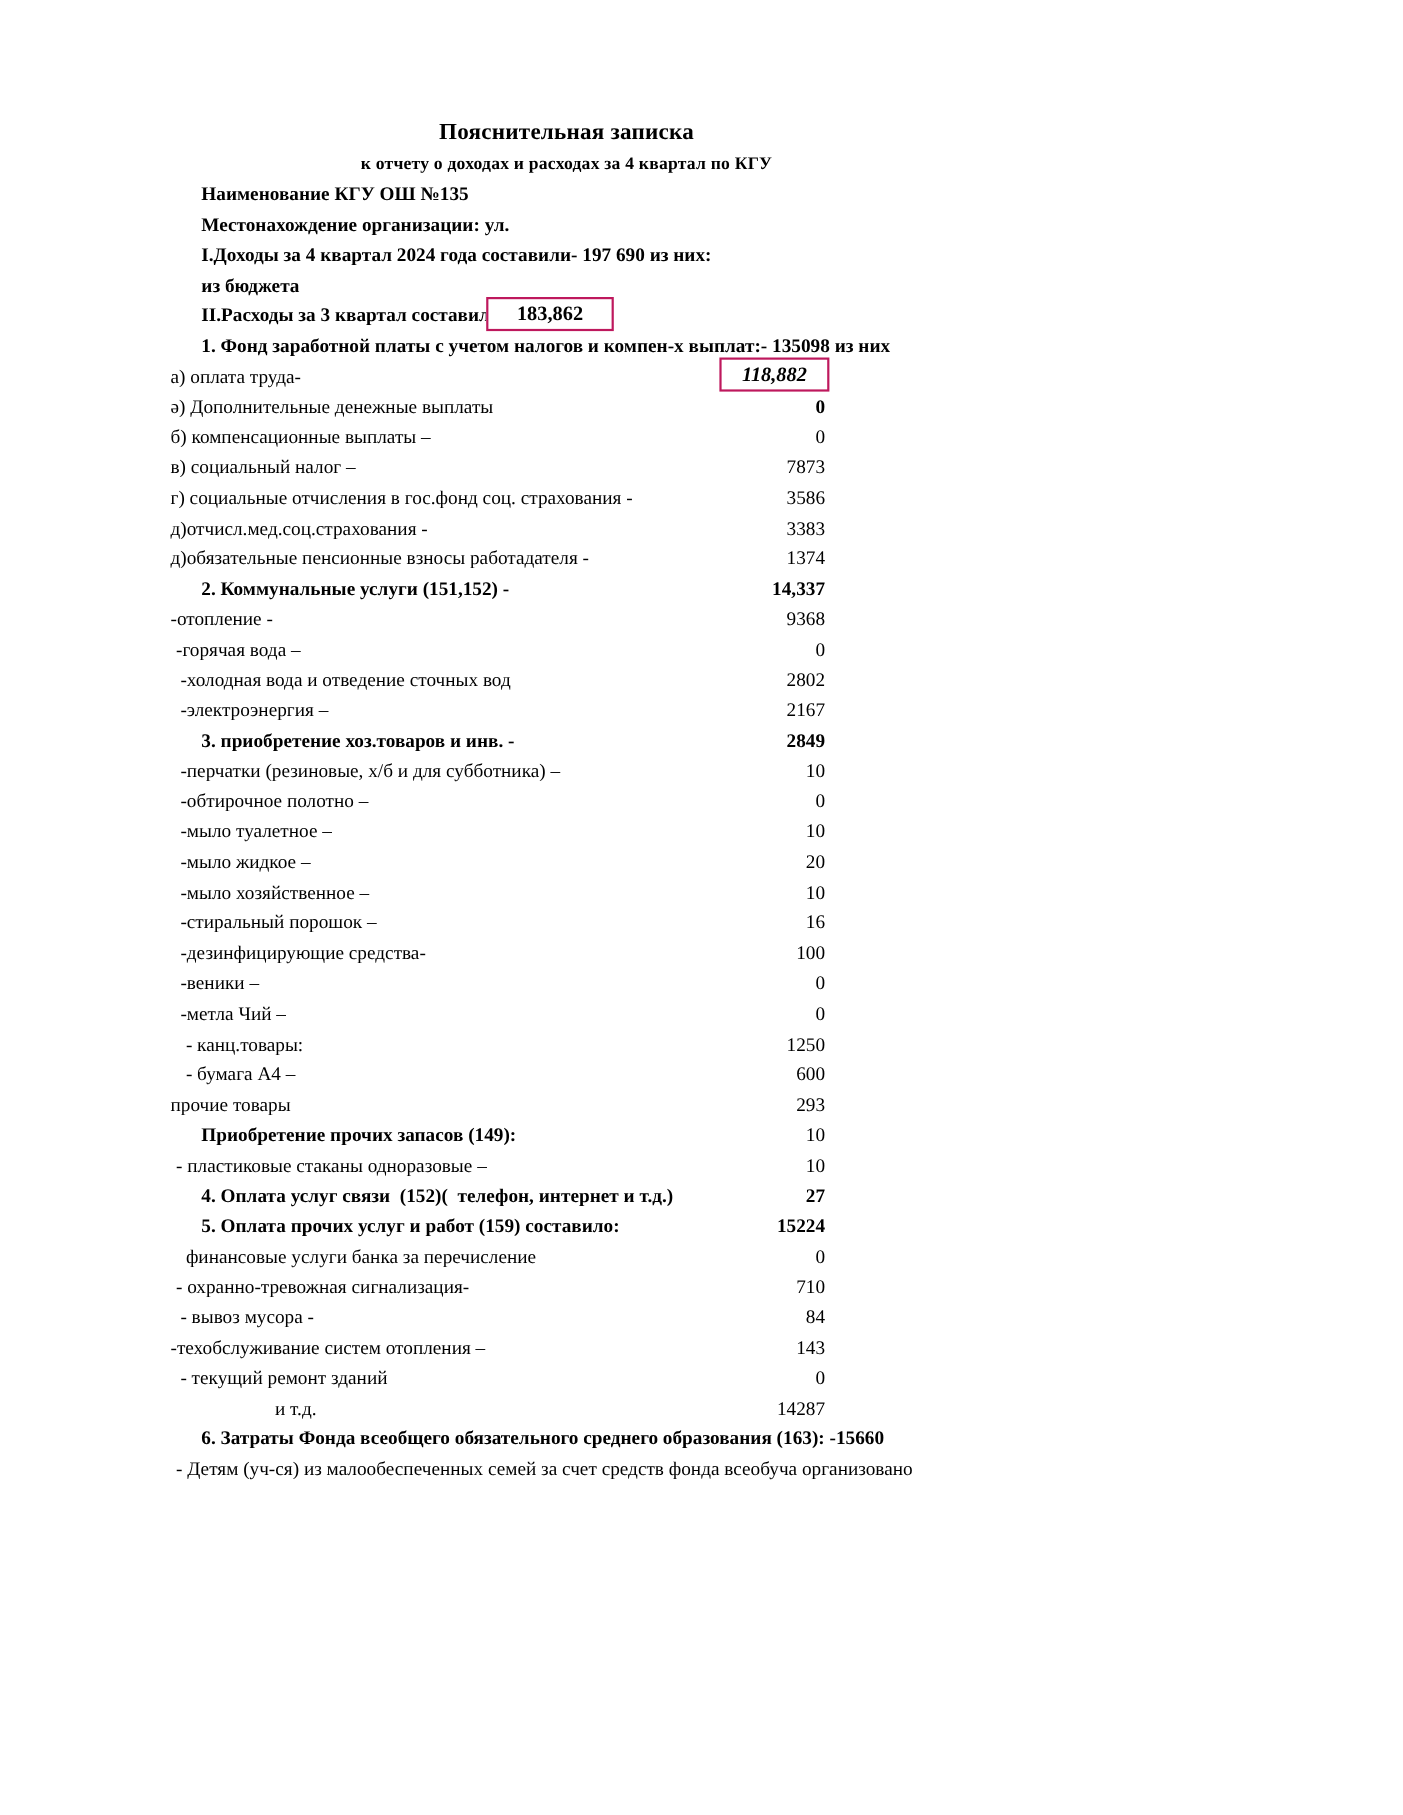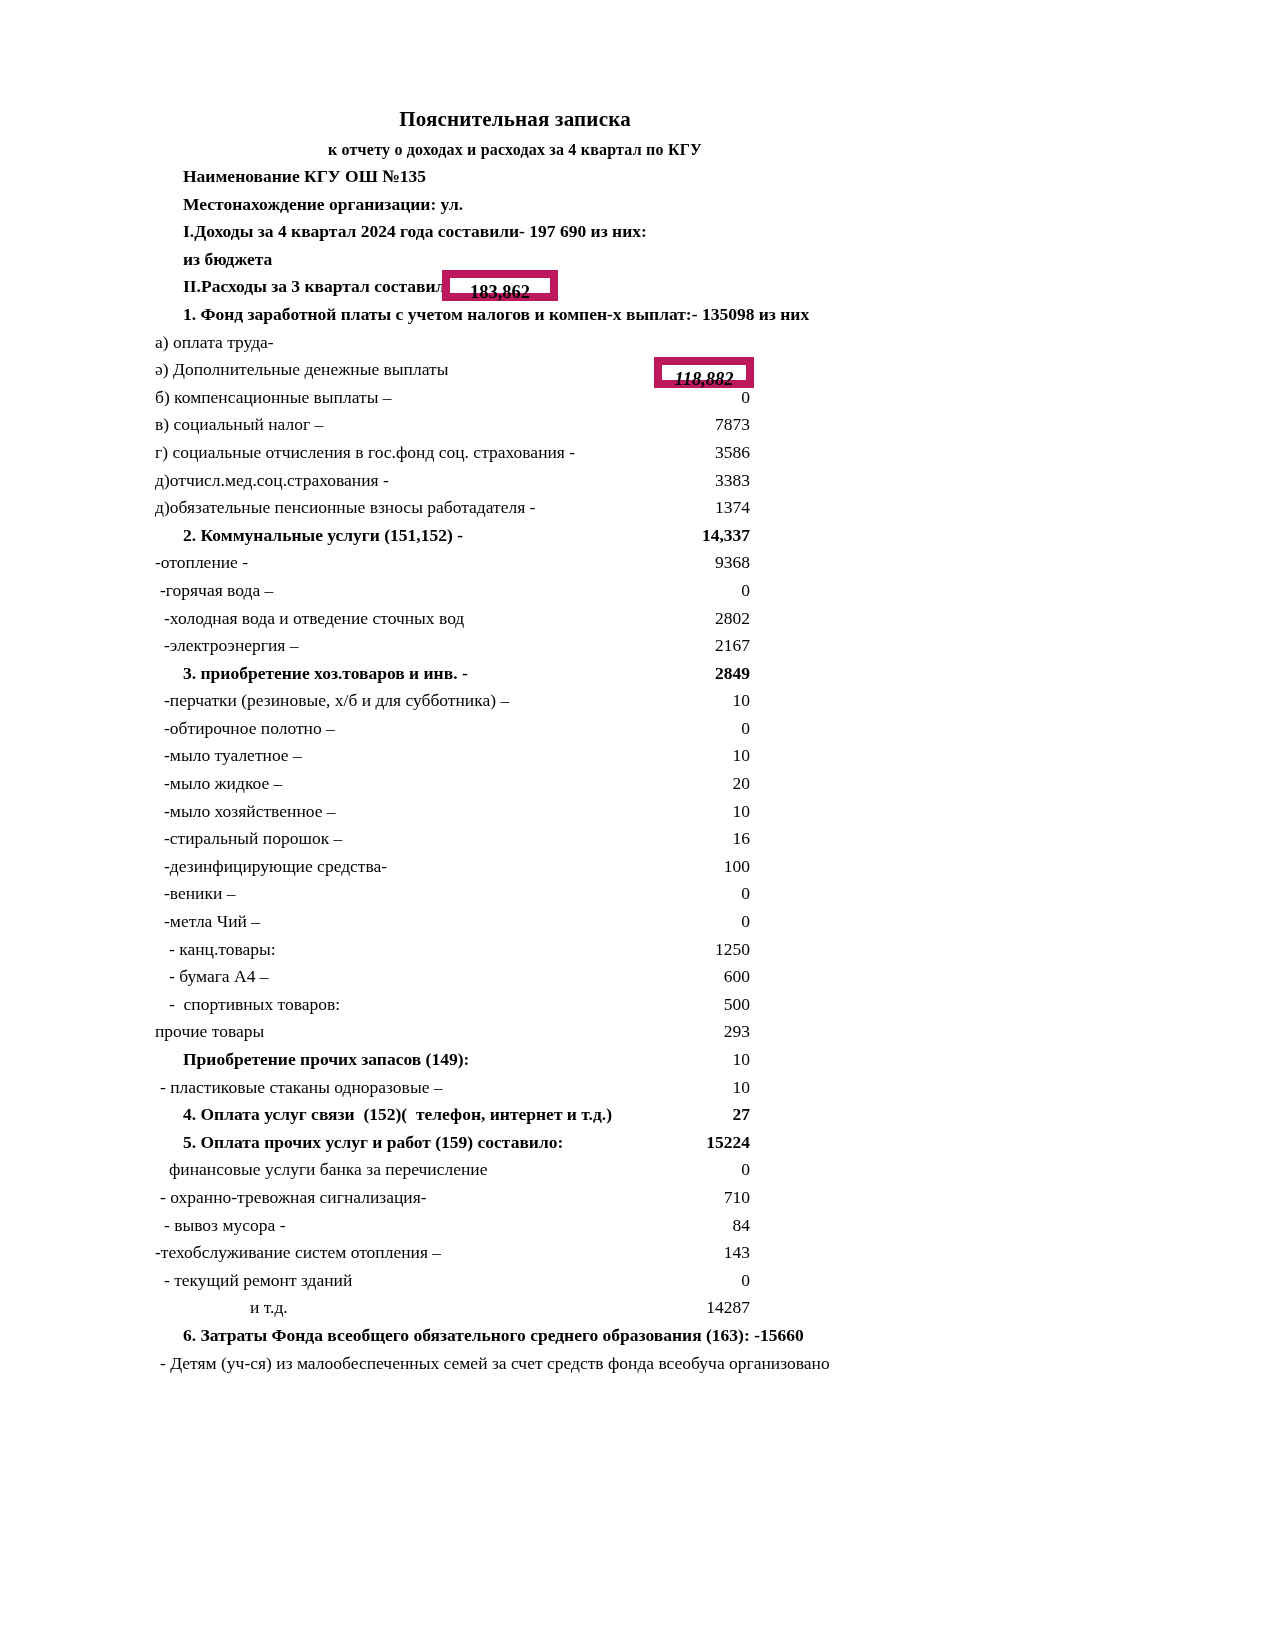--- a/index.html
+++ b/index.html
@@ -75,41 +75,40 @@
   
   .i0 { padding-left: 0px; }
   .i1 { padding-left: 5px; text-align: center; }
   .i2 { padding-left: 9px; }
   .i3 { padding-left: 14px; text-align: right; }
   .i7 { padding-left: 95px; }
 
   
   .boxed {
     position: absolute;
-    border: 8px solid #be185d;
+    border: 2px solid #be185d;
     background: #ffffff;
     text-align: center;
     font-size: 18.5px;
     font-weight: bold;
     line-height: 28px;
     box-sizing: border-box;
   }
   #box-expenses {
     left: 442px;
     top: 270px;
     width: 116px;
     height: 31px;
   }
   #box-salary {
     left: 654px;
     top: 325px;
     width: 100px;
     height: 31px;
     font-style: italic;
-    margin-top: 32px;
   }
 </style>
 </head>
 <body>
 
 <div class="page">
 
   <div class="title-block">
     <div class="title-line-1">Пояснительная записка</div>
     <div class="title-line-2">к отчету о доходах и расходах за 4 квартал по КГУ</div>
@@ -139,21 +138,20 @@
       <div class="row"><span class="label i2 n">-обтирочное полотно –</span><span class="value n">0</span></div>
       <div class="row"><span class="label i2 n">-мыло туалетное –</span><span class="value n">10</span></div>
       <div class="row"><span class="label i2 n">-мыло жидкое –</span><span class="value n">20</span></div>
       <div class="row"><span class="label i2 n">-мыло хозяйственное –</span><span class="value n">10</span></div>
       <div class="row"><span class="label i2 n">-стиральный порошок –</span><span class="value n">16</span></div>
       <div class="row"><span class="label i2 n">-дезинфицирующие средства-</span><span class="value n">100</span></div>
       <div class="row"><span class="label i2 n">-веники –</span><span class="value n">0</span></div>
       <div class="row"><span class="label i2 n">-метла Чий –</span><span class="value n">0</span></div>
       <div class="row"><span class="label i3 n">- канц.товары:</span><span class="value n">1250</span></div>
       <div class="row"><span class="label i3 n">- бумага А4 –</span><span class="value n">600</span></div>
-      <div class="row"><span class="label i3 n">-  спортивных товаров:</span><span class="value n">500</span></div>
       <div class="row"><span class="label i0 n">прочие товары</span><span class="value n">293</span></div>
       <div class="row"><span class="label i0 b">Приобретение прочих запасов (149):</span><span class="value n">10</span></div>
       <div class="row"><span class="label i1 n">- пластиковые стаканы одноразовые –</span><span class="value n">10</span></div>
       <div class="row"><span class="label i0 b">4. Оплата услуг связи  (152)(  телефон, интернет и т.д.)</span><span class="value b">27</span></div>
       <div class="row"><span class="label i0 b">5. Оплата прочих услуг и работ (159) составило:</span><span class="value b">15224</span></div>
       <div class="row"><span class="label i3 n">финансовые услуги банка за перечисление</span><span class="value n">0</span></div>
       <div class="row"><span class="label i1 n">- охранно-тревожная сигнализация-</span><span class="value n">710</span></div>
       <div class="row"><span class="label i2 n">- вывоз мусора -</span><span class="value n">84</span></div>
       <div class="row"><span class="label i0 n">-техобслуживание систем отопления –</span><span class="value n">143</span></div>
       <div class="row"><span class="label i2 n">- текущий ремонт зданий</span><span class="value n">0</span></div>

